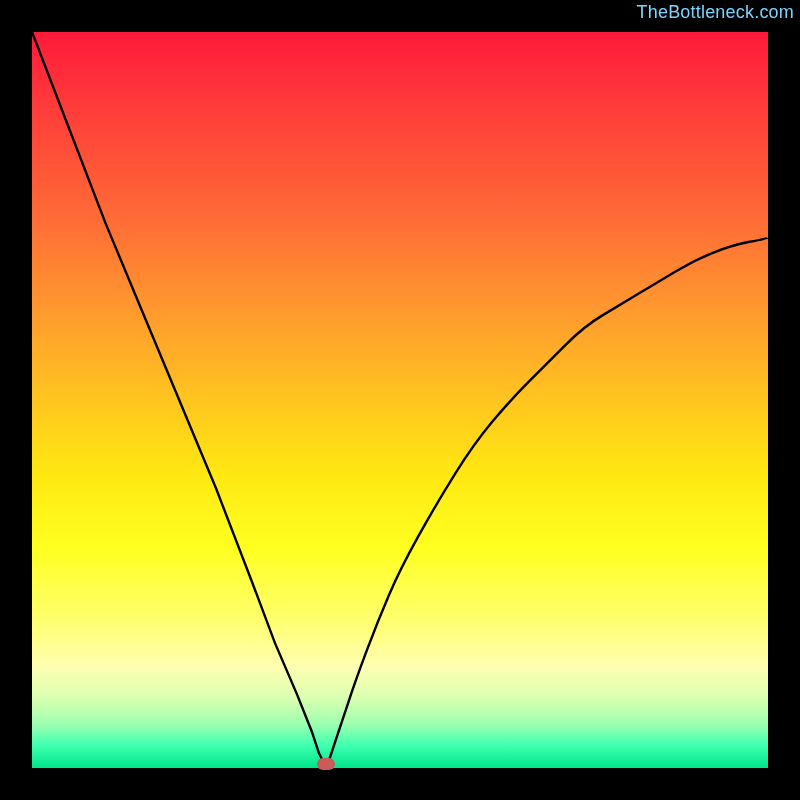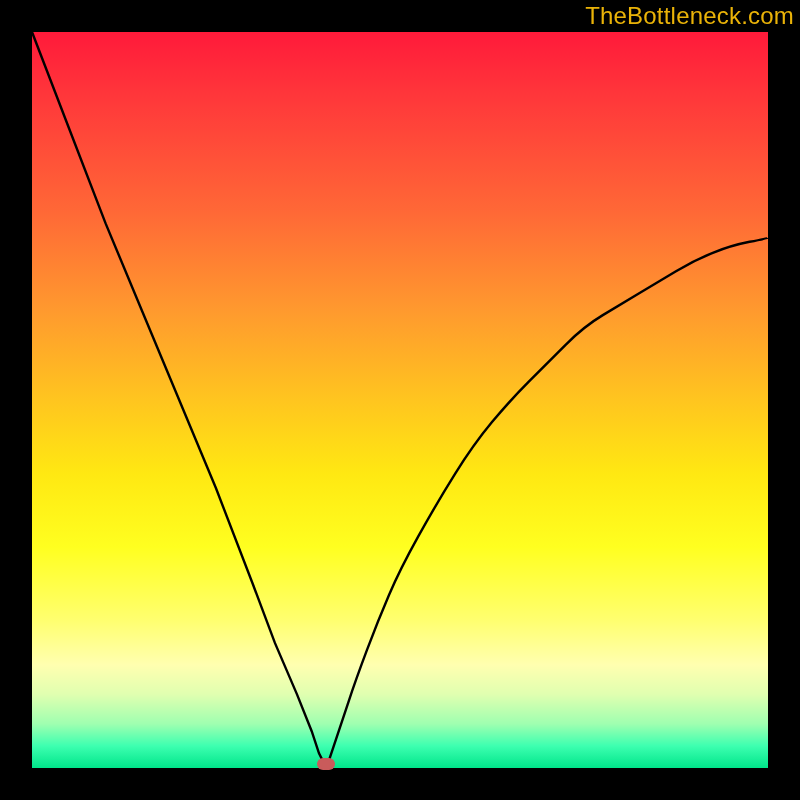--- a/index.html
+++ b/index.html
@@ -13,21 +13,21 @@
           #ffc51f 50%,
           #ffe812 60%,
           #ffff20 70%,
           #ffff70 80%,
           #ffffb0 86%,
           #e0ffb0 90%,
           #9fffb0 94%,
           #3dffb0 97%,
           #00e58a 100%)}
   svg.curve{position:absolute;left:32px;top:32px;width:736px;height:736px;overflow:visible}
-  .watermark{position:absolute;right:6px;top:2px;color:#eab308;font-size:24px;font-weight:400;letter-spacing:0.2px}
+  .watermark{position:absolute;right:6px;top:2px;color:#7dd3fc;font-size:18px;font-weight:400;letter-spacing:0.2px}
   .marker{position:absolute;width:18px;height:12px;border-radius:6px;background:#c95b5b;transform:translate(-50%,-50%)}
 </style>
 </head>
 <body>
 
 <div class="frame">
   <div class="plot"></div>
 
   <svg class="curve" viewBox="0 0 736 736">
     <path id="left-path" fill="none" stroke="#000" stroke-width="2.4" d="M0.0 0.0 L36.8 95.7 L73.6 191.4 L110.4 279.7 L147.2 368.0 L184.0 456.3 L220.8 552.0 L242.9 610.9 L265.0 662.4 L279.7 699.2 L287.0 721.3 L294.4 736.0"></path>

